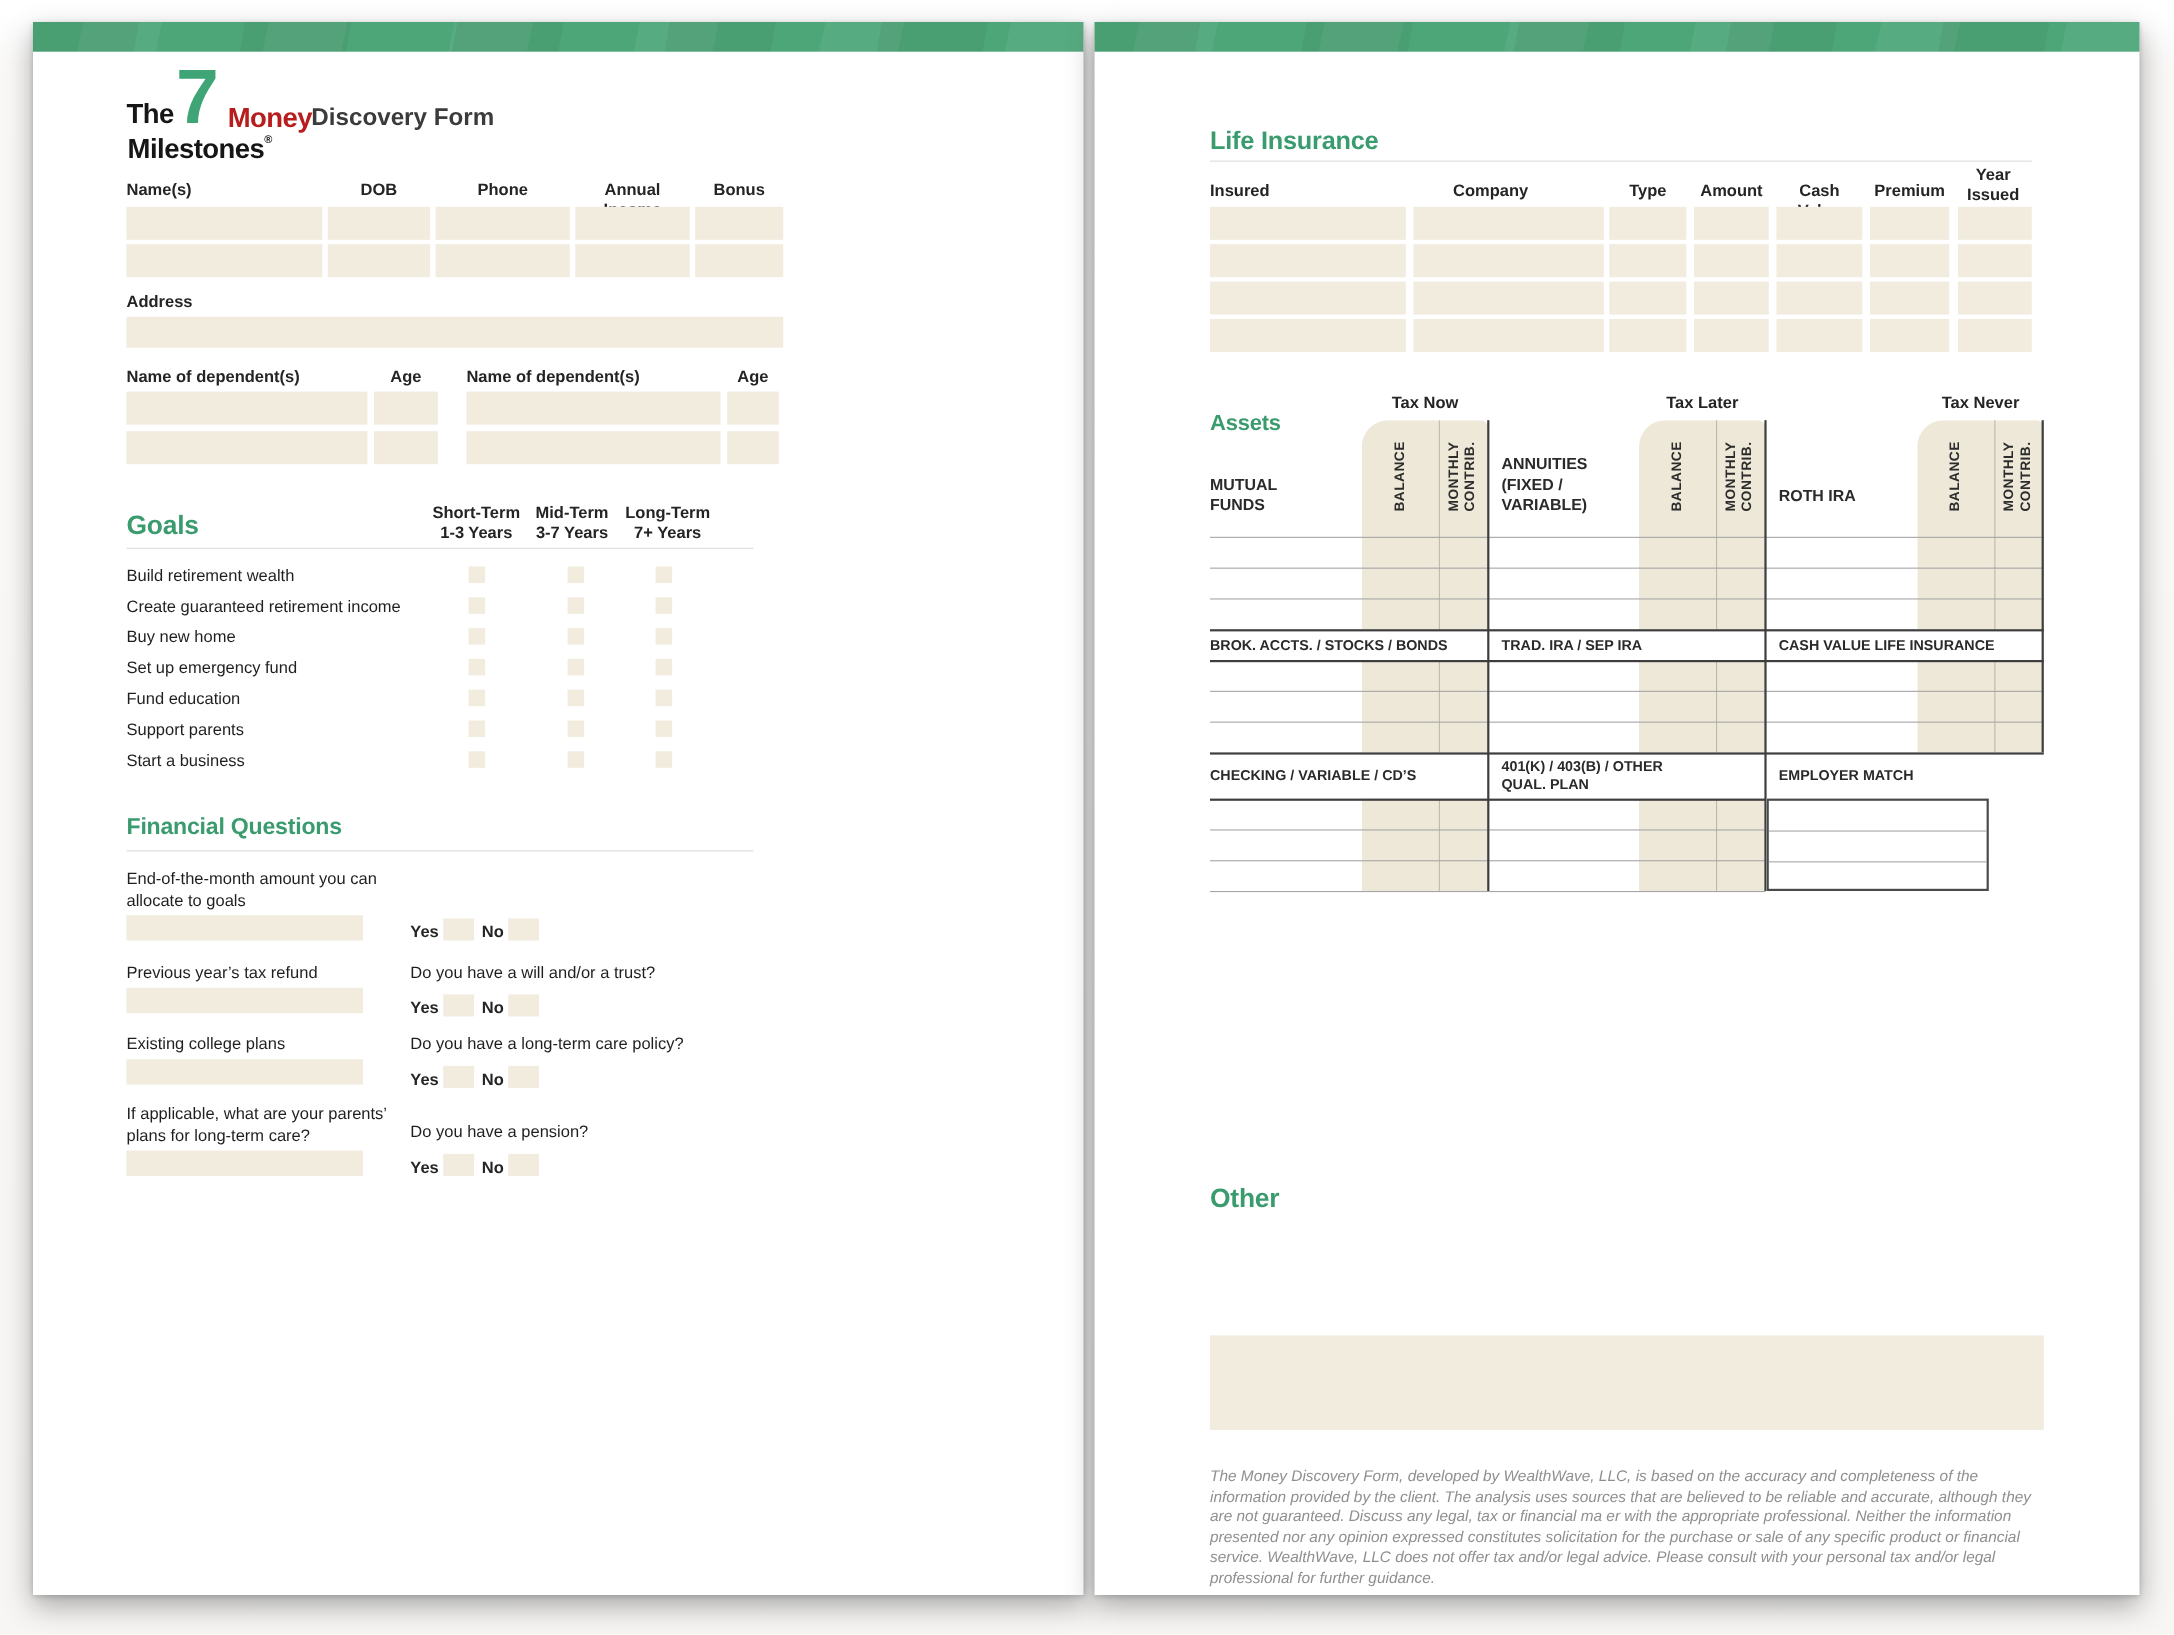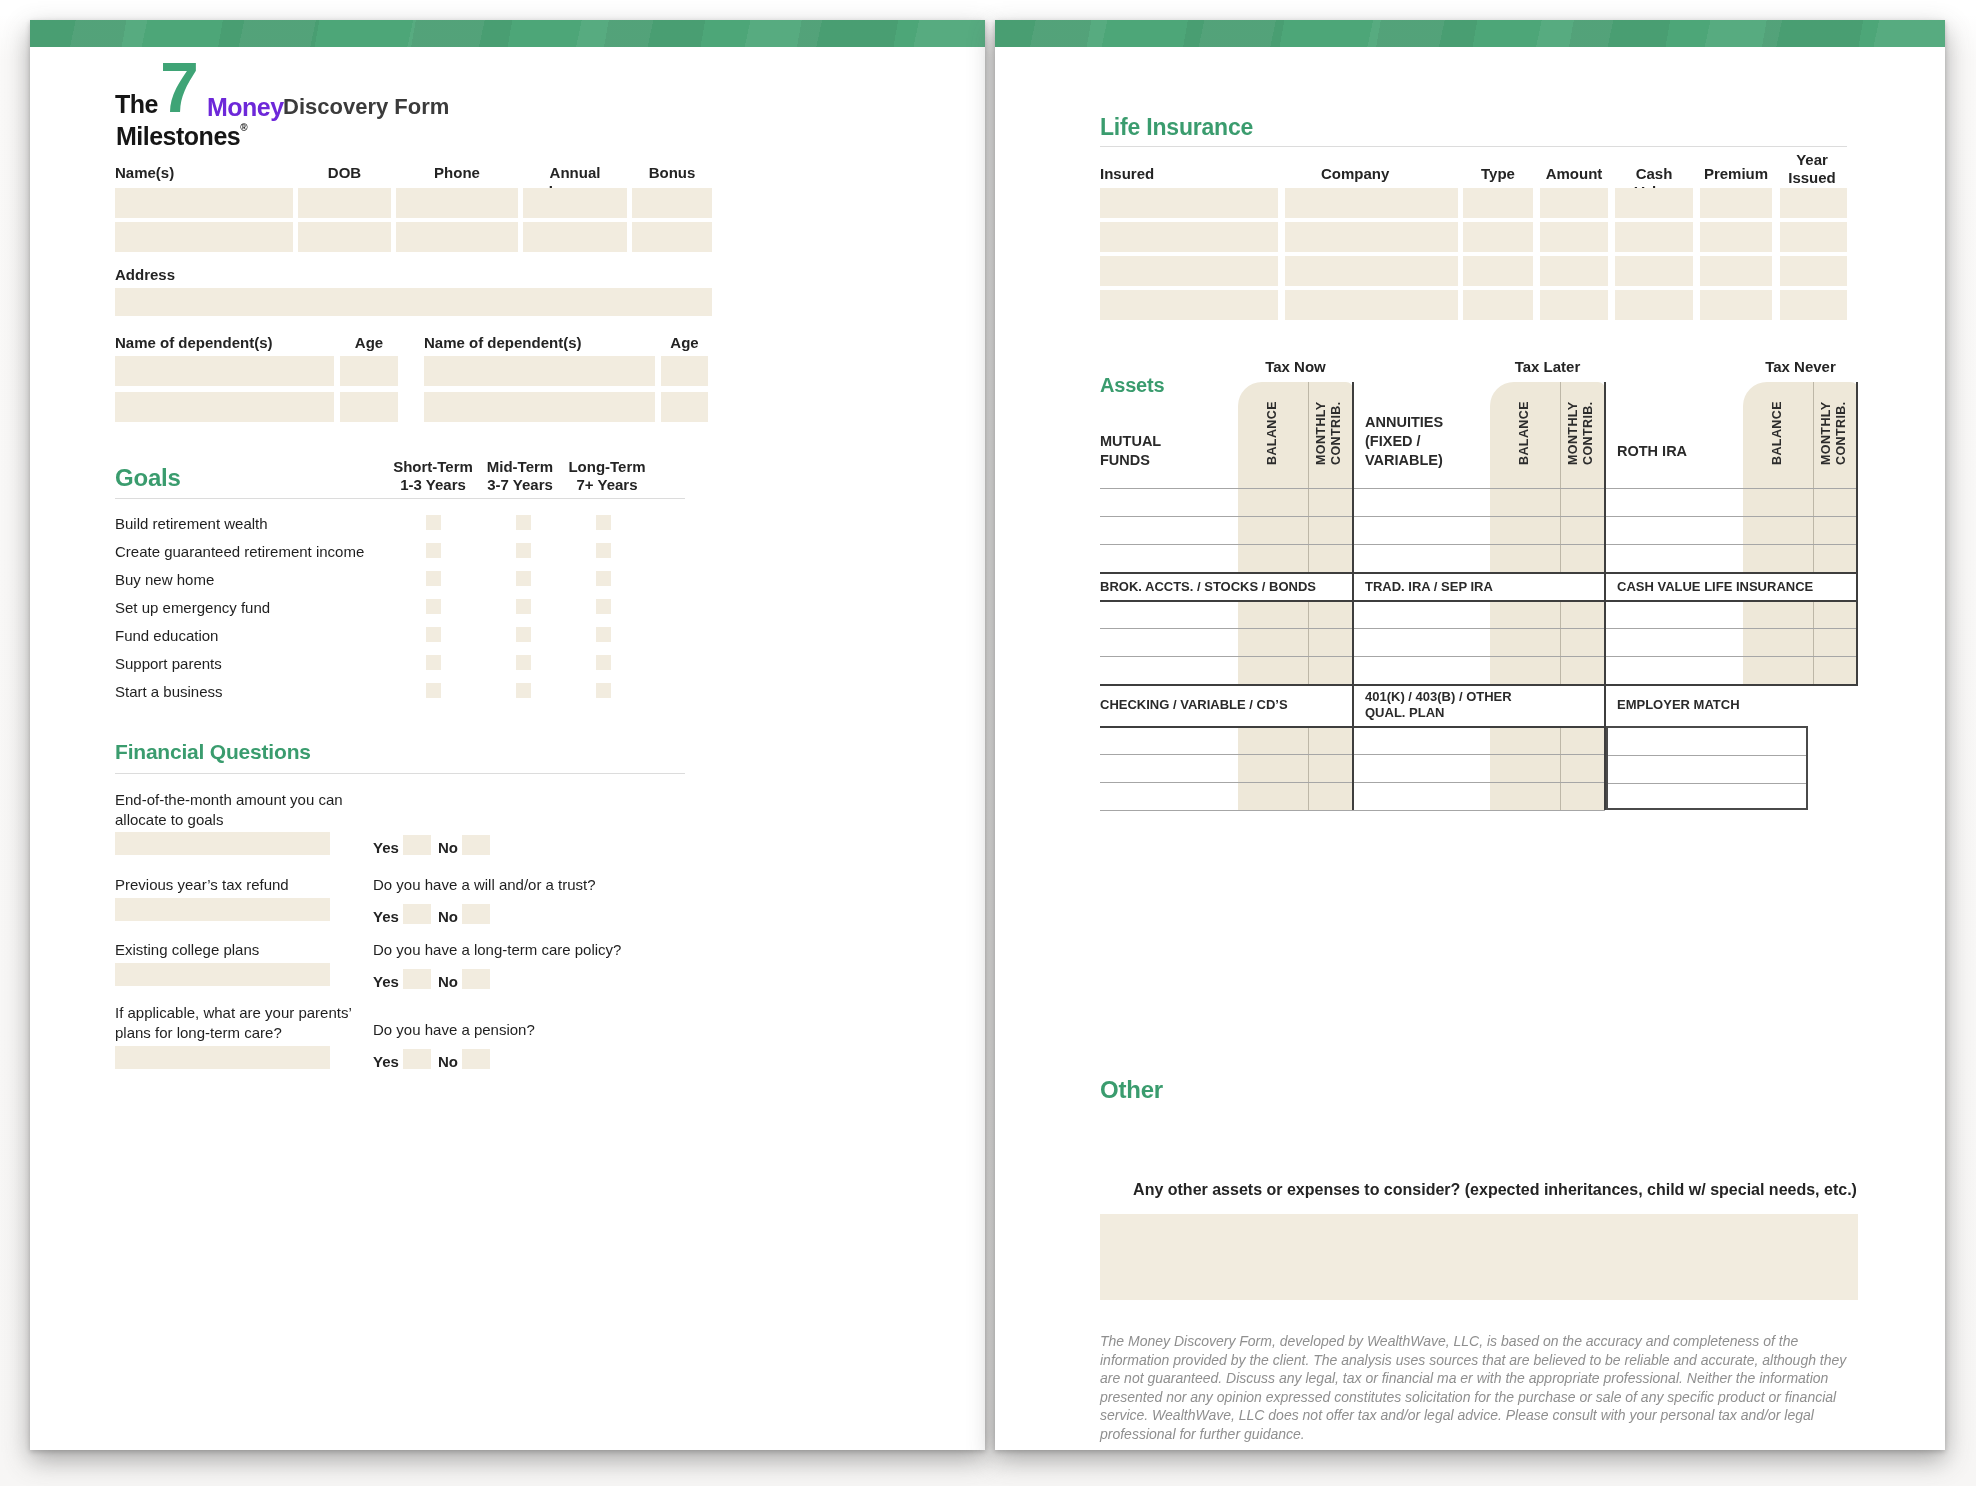--- a/index.html
+++ b/index.html
@@ -20,21 +20,21 @@
   .hgreen{position:absolute;color:#3a9c6e;font-weight:bold;letter-spacing:-0.2px;}
   .rule{position:absolute;height:1px;background:#dcdcdc;}
   .ctr{text-align:center;}
   .cb{position:absolute;width:15px;height:15px;background:#f2ecdf;}
   .ynbox{position:absolute;width:28px;height:20px;background:#f2ecdf;}
   .yn-lbl{position:absolute;font-size:15px;font-weight:bold;color:#242424;}
   
   .logo{position:absolute;left:85px;top:40px;width:200px;height:104px;}
   .lg-the{position:absolute;left:0;top:30px;font-weight:bold;font-size:25px;letter-spacing:-0.5px;color:#161616;}
   .lg-7{position:absolute;left:45px;top:-6px;font-weight:bold;font-size:70px;line-height:68px;color:#3fa476;}
-  .lg-money{position:absolute;left:92px;top:33px;font-weight:bold;font-size:25px;letter-spacing:-0.5px;color:#6d28d9;}
+  .lg-money{position:absolute;left:92px;top:33px;font-weight:bold;font-size:25px;letter-spacing:-0.5px;color:#b91c1c;}
   .lg-miles{position:absolute;left:1px;top:62px;font-weight:bold;font-size:25px;letter-spacing:-0.5px;color:#161616;}
   .lg-reg{font-size:10px;vertical-align:14px;}
   
   .pair{position:absolute;width:115px;border-radius:24px 7px 0 0;overflow:hidden;z-index:1;}
   .pb{position:absolute;left:0;top:0;bottom:0;width:70px;background:#eee8d9;}
   .pm{position:absolute;left:70px;top:0;bottom:0;width:45px;background:#eee8d9;border-left:1px solid #bdb7a7;}
   .hl{position:absolute;left:105px;width:758px;height:1px;background:#a6a6a6;z-index:2;}
   .strip{position:absolute;left:105px;width:758px;background:#ffffff;z-index:3;}
   .hld{position:absolute;height:2px;background:#3e3e3e;z-index:4;}
   .vld{position:absolute;width:2px;background:#3e3e3e;z-index:5;}
@@ -301,19 +301,18 @@
     <div class="slab" style="left:105px;top:677px;">CHECKING / VARIABLE / CD’S</div>
     <div class="slab" style="left:370px;top:669px;width:170px;">401(K) / 403(B) / OTHER QUAL. PLAN</div>
     <div class="slab" style="left:622px;top:677px;">EMPLOYER MATCH</div>
 
     <div class="embox">
       <div class="emline" style="top:27px;"></div>
       <div class="emline" style="top:55px;"></div>
     </div>
 
     <div class="hgreen" style="left:105px;top:1056px;font-size:24px;">Other</div>
-    <div class="lbl" style="left:105px;top:1161px;width:790px;font-size:16px;">Any other assets or expenses to consider? (expected inheritances, child w/ special needs, etc.)</div>
     <div class="ibox" style="left:105px;top:1194px;width:758px;height:86px;"></div>
 
     <div class="disc" style="left:105px;top:1312px;width:764px;">The Money Discovery Form, developed by WealthWave, LLC, is based on the accuracy and completeness of the information provided by the client. The analysis uses sources that are believed to be reliable and accurate, although they are not guaranteed. Discuss any legal, tax or financial ma er with the appropriate professional. Neither the information presented nor any opinion expressed constitutes solicitation for the purchase or sale of any specific product or financial service. WealthWave, LLC does not offer tax and/or legal advice. Please consult with your personal tax and/or legal professional for further guidance.</div>
   </div>
 
 </div>
 
 </body></html>

